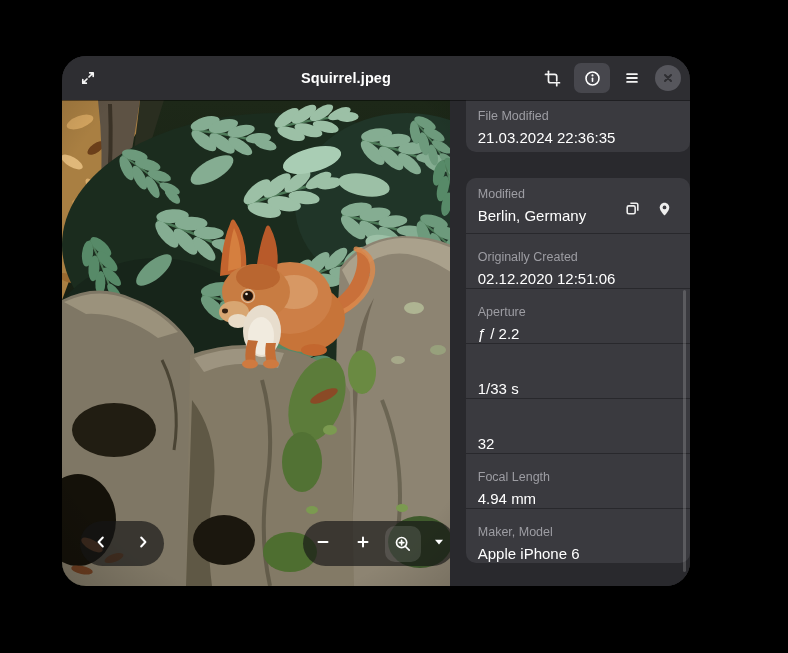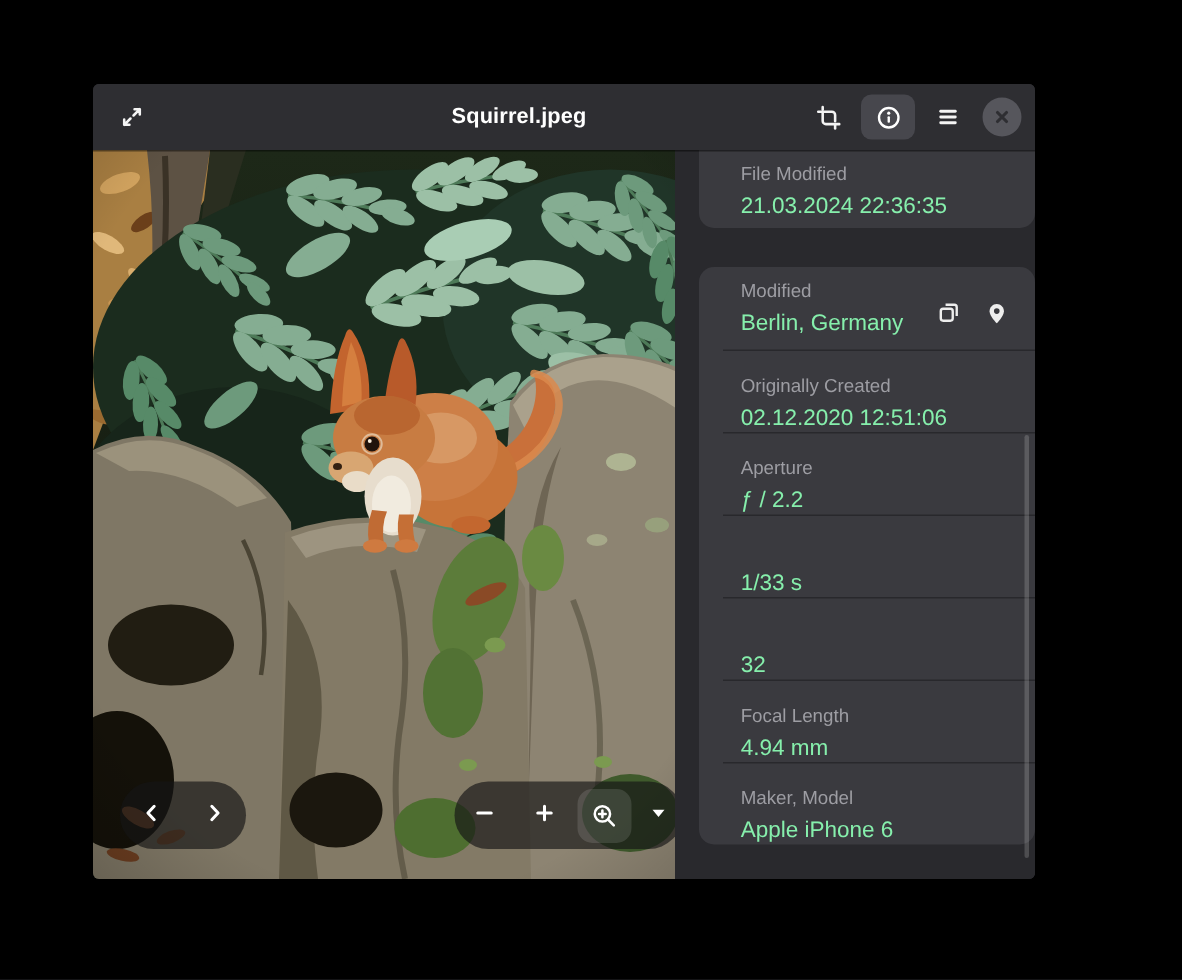--- a/index.html
+++ b/index.html
@@ -1,21 +1,21 @@
 <!DOCTYPE html>
 <html><head>
 <meta charset="utf-8">
 <style>
   * { box-sizing: border-box; margin: 0; padding: 0; }
   html,body { width:788px; height:653px; overflow:hidden; }
   body { background:#000; font-family:"Liberation Sans", sans-serif; position:relative; }
 
   .window {
     position:absolute; left:62px; top:56px; width:628px; height:530px;
-    border-radius:4px; overflow:hidden; background:#29292d;
+    border-radius:24px; overflow:hidden; background:#29292d;
     box-shadow: inset 0 0 0 1px rgba(255,255,255,.06), 0 4px 18px rgba(0,0,0,.85);
     display:flex; flex-direction:column;
   }
 
   
   .headerbar {
     flex:0 0 44px; background:#2e2e32; position:relative;
     display:flex; align-items:center;
     box-shadow:0 1px 0 rgba(0,0,0,.45);
     z-index:5;
@@ -65,25 +65,25 @@
     display:flex; align-items:center; justify-content:center;
   }
 
   
   .panel { width:254px; position:relative; background:#29292d; overflow:hidden; }
   .card {
     position:absolute; left:16px; width:224px; background:#3a3a3f;
   }
   .card-top { top:0; height:52px; border-radius:0 0 10px 10px; }
   .card-main { top:78px; border-radius:10px; overflow:hidden; }
-  .prow { height:55px; padding:9px 0 0 12px; position:relative; display:flex;margin-left:16px; }
+  .prow { height:55px; padding:9px 0 0 12px; position:relative; display:flex; }
   .prow + .prow { border-top:1px solid rgba(0,0,0,.30);align-items:flex-end; }
   .prow-text { flex:1; min-width:0; }
   .plabel { font-size:12.5px; color:#9d9da3; line-height:15px; }
-  .pvalue { font-size:15px; color:#86efac; line-height:18px; margin-top:5px; }
+  .pvalue { font-size:15px; color:#ffffff; line-height:18px; margin-top:5px; }
   .row-actions { display:flex; align-items:center; gap:16px; padding-right:18px; color:#ededed; }
   .row-actions .abtn { border:none; background:transparent; color:#ededed; cursor:pointer; display:flex; padding:0; }
 
   .vscrollbar {
     position:absolute; right:4px; top:190px; width:3px; height:282px;
     border-radius:2px; background:rgba(255,255,255,.17);
   }
 </style>
 </head>
 <body>

